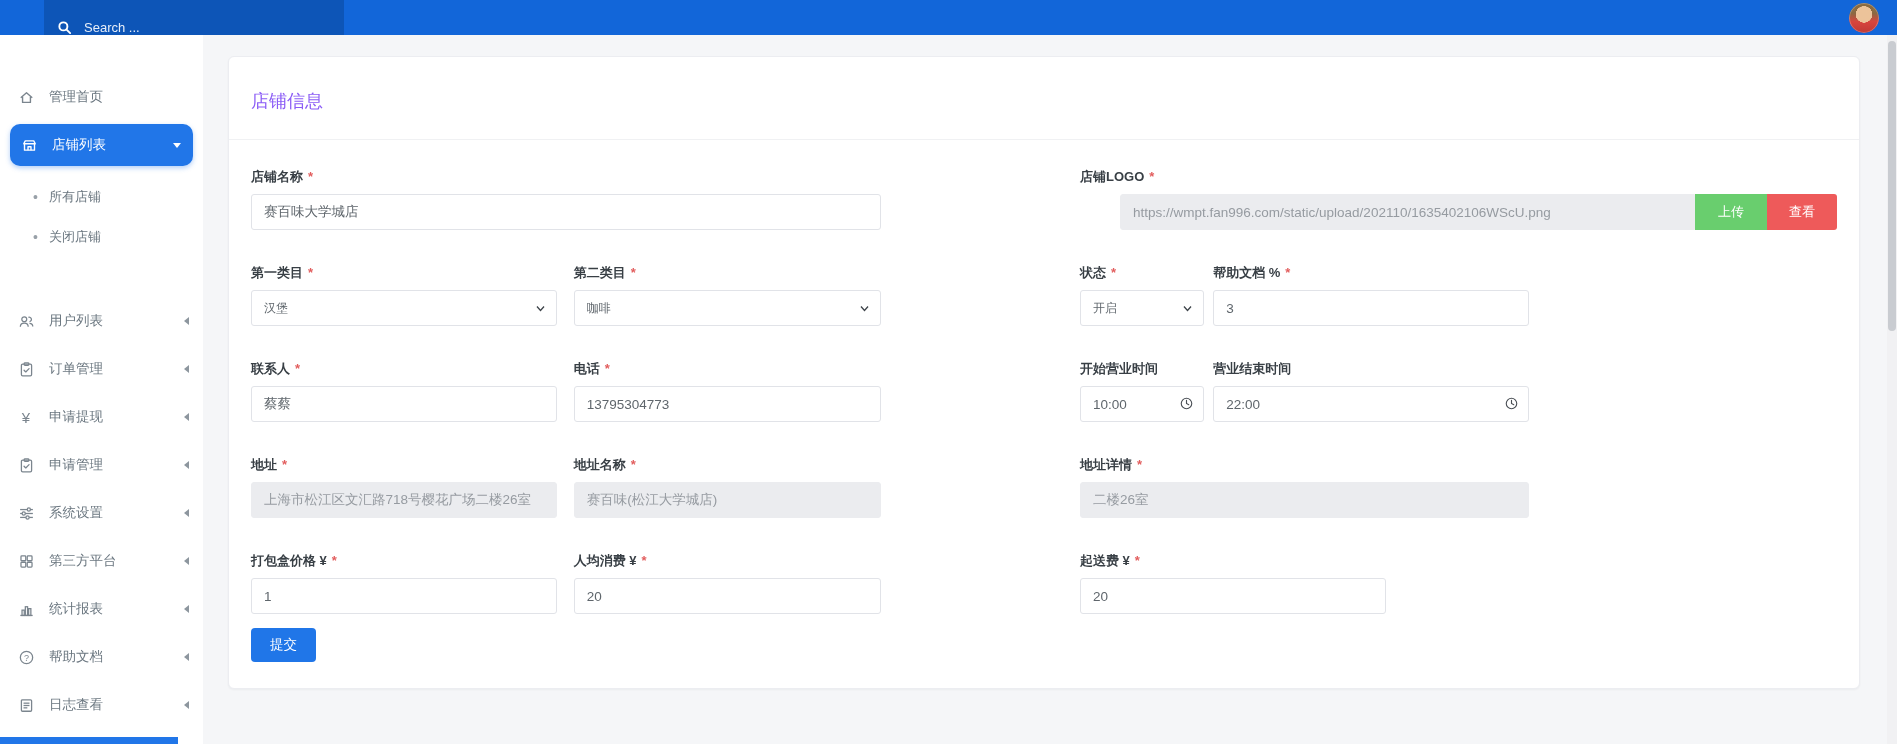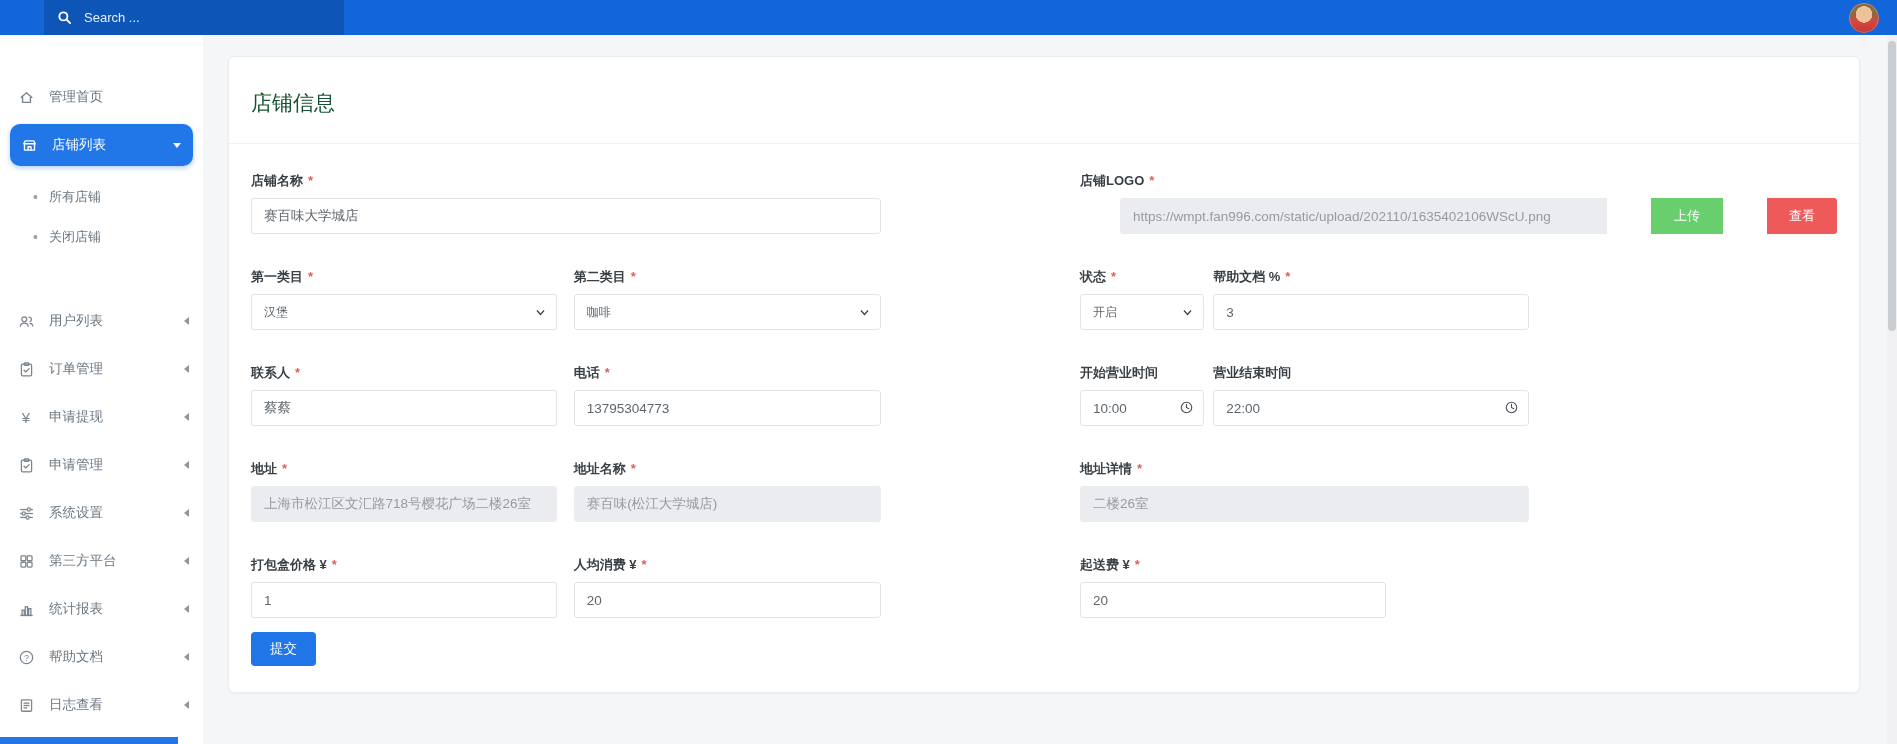--- a/index.html
+++ b/index.html
@@ -11,21 +11,21 @@
   html,body{width:1897px;height:744px;overflow:hidden;}
   body{font-family:"Liberation Sans","DejaVu Sans",sans-serif; background:#fff;}
   .app{position:relative;width:1897px;height:744px;overflow:hidden;background:var(--c-main_bg);}
 
   
   .header{position:absolute;left:0;top:0;right:0;height:35px;background:var(--c-header);display:flex;align-items:stretch;z-index:5;}
   .brand{width:203px;background:var(--c-brand);display:flex;align-items:center;justify-content:space-between;padding:0 12px 0 15px;flex:none;}
   .brand-title{color:#fff;font-size:15.5px;font-weight:700;letter-spacing:.5px;white-space:nowrap;}
   .hamburger{display:flex;flex-direction:column;gap:3px;cursor:pointer;padding:4px 2px;}
   .hamburger i{display:block;width:18px;height:2.4px;background:#fff;border-radius:1px;}
-  .searchbox{margin-left:44px;width:300px;background:var(--c-search_bg);display:flex;align-items:center;padding:0 13px;flex:none;}
+  .searchbox{margin-left:44px;width:300px;background:var(--c-search_bg);display:flex;align-items:flex-end;padding:0 13px;flex:none;}
   .searchbox svg{flex:none;}
   .searchbox input{background:transparent;border:none;outline:none;color:#fff;font-size:13px;margin-left:12px;width:100%;font-family:inherit;}
   .searchbox input::placeholder{color:rgba(255,255,255,.9);}
   .header-spacer{flex:1;}
   .avatar{width:30px;height:30px;border-radius:50%;margin:2.5px 18px 0 0;flex:none;cursor:pointer;overflow:hidden;
     background:
       radial-gradient(circle at 50% 38%, #ecc39a 0 34%, rgba(0,0,0,0) 35%),
       radial-gradient(circle at 50% 14%, #8a6a40 0 30%, rgba(0,0,0,0) 31%),
       linear-gradient(180deg,#97744a 0%,#8a6a42 34%,#d8453e 62%,#bf3a36 100%);
     box-shadow:inset 0 0 0 1px rgba(255,255,255,.25);}
@@ -41,42 +41,42 @@
   .submenu{padding:8px 0 40px 0;}
   .sub-item{height:40px;display:flex;align-items:center;gap:11px;padding-left:33px;color:#6b7780;font-size:13px;cursor:pointer;}
   .sub-item .dot{color:#98a0a8;font-size:14px;line-height:1;}
   .yen-glyph{font-size:15px;color:#7b858e;line-height:1;}
   .side-bottom-strip{position:absolute;left:0;bottom:0;width:178px;height:7px;background:var(--c-active);}
 
   
   .main{position:absolute;left:203px;top:35px;right:10px;bottom:0;background:var(--c-main_bg);padding:21px 27px 0 25px;overflow:hidden;}
   .card{background:#fff;border:1px solid #ecedf1;border-radius:6px;box-shadow:0 1px 2px rgba(40,50,60,.05);}
   .card-header{padding:32px 22px 26px 22px;border-bottom:1px solid #f0f1f3;}
-  .card-title{font-size:21px;color:#14532d;font-family:Liberation Serif, serif;}
+  .card-title{font-size:18px;color:#8b5cf6;font-family:Liberation Serif, serif;}
   .card-body{padding:28px 22px 26px 22px;}
 
   .form-row{display:flex;margin-bottom:34px;}
   .col-a{width:39.7%;}
   .col-b{margin-left:12.57%;width:47.73%;}
   .c1{width:19.29%;}
   .c2{margin-left:1.06%;width:19.35%;}
   .c3{margin-left:12.57%;width:7.84%;}
   .c4{margin-left:0.56%;width:19.91%;}
   .c3w{margin-left:12.57%;width:28.31%;}
   .c3n{margin-left:12.57%;width:19.29%;}
 
   .f-label{font-size:13px;font-weight:700;color:#383f45;margin-bottom:8px;white-space:nowrap;}
   .req{color:#e25d5d;margin-left:5px;font-weight:700;}
   .t-input{width:100%;height:36px;border:1px solid #e1e3e8;border-radius:3px;padding:0 12px;font-size:13.5px;color:#5f666c;background:#fff;outline:none;font-family:inherit;}
   .t-input.dis{background:#ebecef;border-color:#ebecef;color:#969ba1;}
   .sel{height:36px;border:1px solid #e1e3e8;border-radius:3px;padding:0 10px 0 12px;font-size:12px;color:#5f666c;background:#fff;display:flex;align-items:center;justify-content:space-between;cursor:pointer;}
   .sel svg{flex:none;margin-left:6px;}
   .igroup{display:flex;width:100%;}
   .igroup .t-input{border-radius:3px 0 0 3px;flex:1;min-width:0;margin-left:40px;}
-  .gbtn{height:36px;width:72px;flex:none;border:none;color:#fff;font-size:13px;cursor:pointer;font-family:inherit;margin-left:44px;}
+  .gbtn{height:36px;width:72px;flex:none;border:none;color:#fff;font-size:13px;cursor:pointer;font-family:inherit;}
   .gbtn.green{background:var(--c-upload_green);}
   .gbtn.red{background:var(--c-view_red);border-radius:0 3px 3px 0;width:70px;}
   .timewrap{position:relative;}
   .timewrap .t-input{padding-right:30px;}
   .timewrap svg{position:absolute;right:10px;top:10px;}
   .submit-btn{margin-top:14px;background:var(--c-submit);color:#fff;border:none;border-radius:4px;padding:8px 19px;font-size:13.5px;cursor:pointer;font-family:inherit;}
 
   
   .scroll-track{position:absolute;right:0;top:35px;bottom:0;width:10px;background:#f1f1f3;}
   .scroll-thumb{position:absolute;right:1px;top:6px;width:8px;height:290px;background:#c9ccd1;border-radius:4px;}

